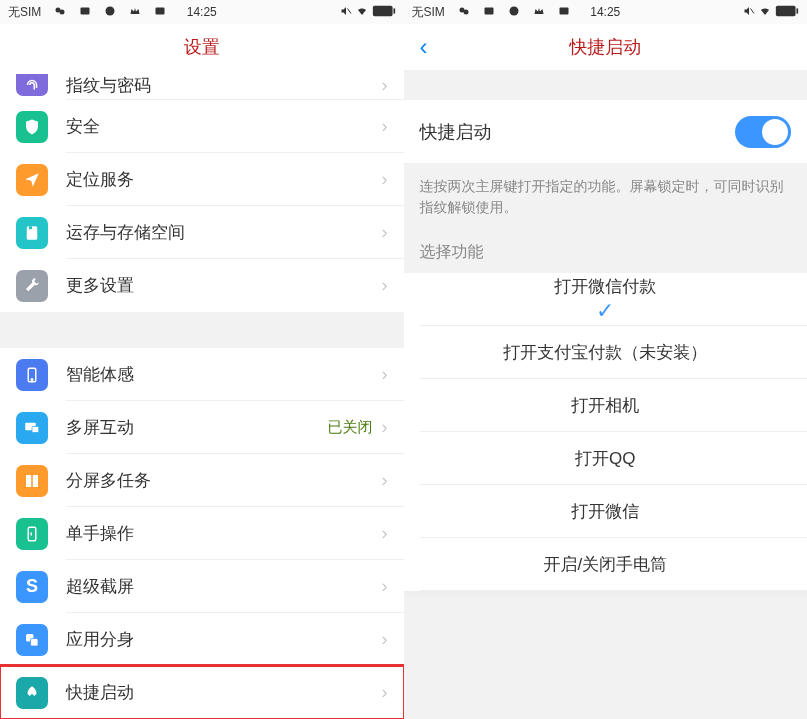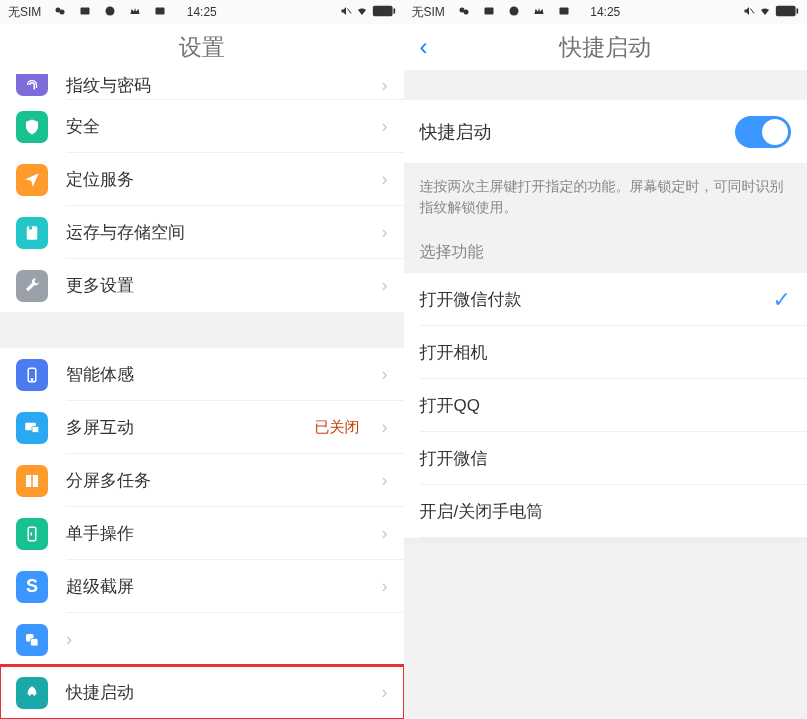--- a/index.html
+++ b/index.html
@@ -44,22 +44,22 @@
     .header-back {
       position: absolute;
       left: 16px;
       top: 50%;
       transform: translateY(-50%);
       color: #0a84ff;
       font-size: 24px;
       font-weight: 300;
     }
     .header-title {
-      font-size: 23px;
-      color: #737373;
+      font-size: 18px;
+      color: #b91c1c;
     }
     .content {
       flex: 1;
       background: #f2f2f2;
       overflow-y: hidden;
     }
     .group {
       background: #fff;
     }
     .gap {
@@ -95,22 +95,22 @@
       font-size: 18px;
       flex-shrink: 0;
     }
     .row-label {
       flex: 1;
       font-size: 17px;
       color: #333;
     }
     .row-value {
       font-size: 15px;
-      color: #c2410c;
-      margin-right: 22px;
+      color: #4d7c0f;
+      margin-right: 9px;
     }
     .row-arrow {
       color: #c8c8c8;
       font-size: 18px;
     }
     .highlight {
       outline: 3px solid #e83232;
       outline-offset: -1px;
     }
     .toggle-row {
@@ -153,23 +153,24 @@
       color: #888;
       background: #f2f2f2;
     }
     .option {
       height: 53px;
       background: #fff;
       display: flex;
       align-items: center;
       padding: 0 16px;
       position: relative;
-      justify-content: space-between;
+      justify-content: center;
       font-size: 17px;
       color: #333;
+      flex-direction: column;
     }
     .option::after {
       content: "";
       position: absolute;
       left: 16px;
       right: 0;
       bottom: 0;
       height: 1px;
       background: #efefef;
     }
@@ -349,20 +350,21 @@
         <div class="row-label">超级截屏</div>
         <div class="row-arrow">›</div>
       </div>
       <div class="row row-border">
         <div class="row-icon" style="background:#3c96ff">
           <svg width="18" height="18" viewBox="0 0 24 24" fill="#fff">
               <rect x="4" y="4" width="10" height="10" rx="2"></rect>
               <rect x="10" y="10" width="10" height="10" rx="2" stroke="#3c96ff"></rect>
             </svg>
         </div>
+        <div class="row-label">应用分身</div>
         <div class="row-arrow">›</div>
       </div>
       <div class="row highlight">
         <div class="row-icon" style="background:#1aa8a8">
           <svg width="18" height="18" viewBox="0 0 24 24" fill="#fff">
               <path d="M12 3c4 2 6 6 6 10l-3 3-3-3-3 3-3-3c0-4 2-8 6-10z"></path>
             </svg>
         </div>
         <div class="row-label">快捷启动</div>
         <div class="row-arrow">›</div>
@@ -420,20 +422,23 @@
       <div class="toggle"></div>
     </div>
     <div class="hint">连按两次主屏键打开指定的功能。屏幕锁定时，可同时识别指纹解锁使用。</div>
     <div class="section-label">选择功能</div>
     <div class="group">
       <div class="option">
         <span>打开微信付款</span>
         <span class="check">✓</span>
       </div>
       <div class="option">
+        <span>打开支付宝付款（未安装）</span>
+      </div>
+      <div class="option">
         <span>打开相机</span>
       </div>
       <div class="option">
         <span>打开QQ</span>
       </div>
       <div class="option">
         <span>打开微信</span>
       </div>
       <div class="option">
         <span>开启/关闭手电筒</span>

